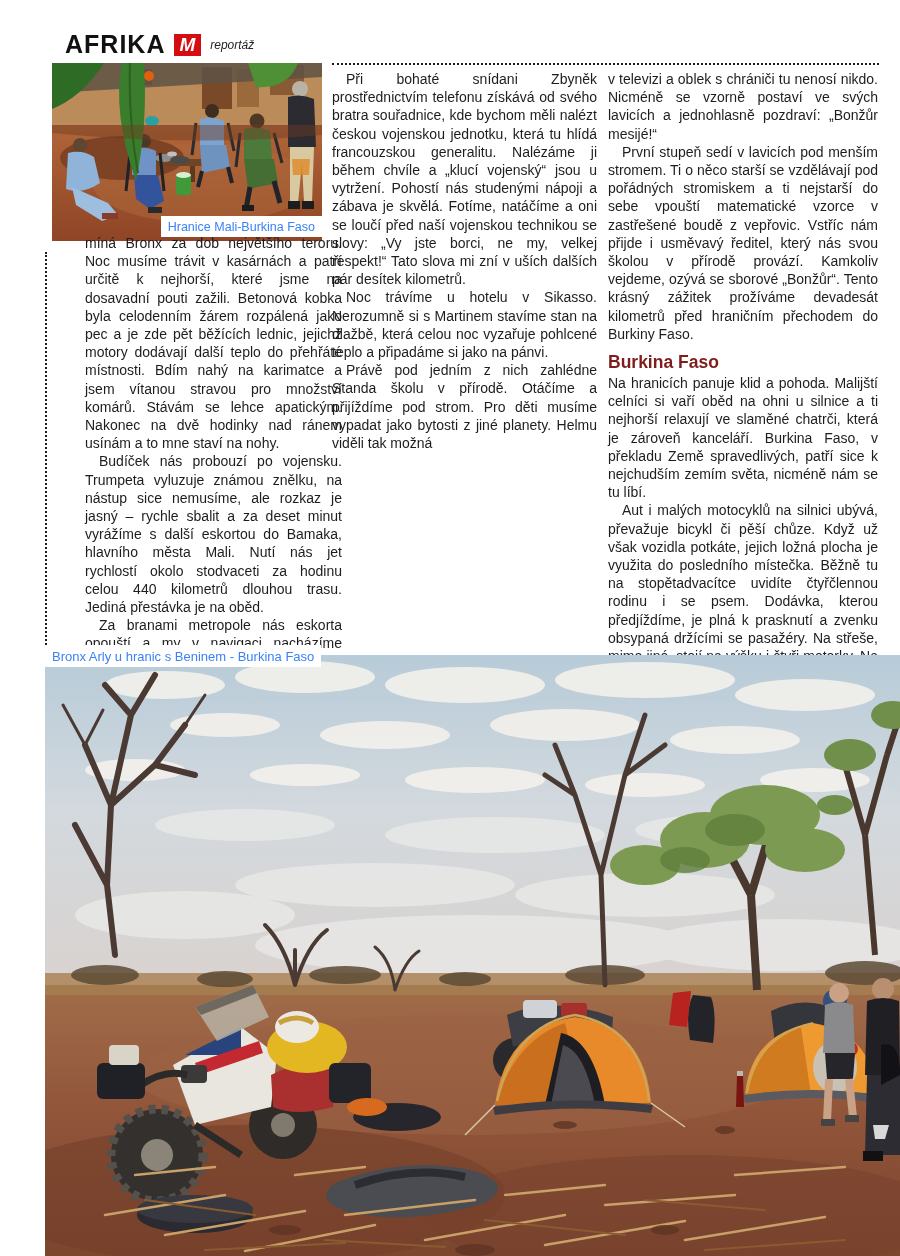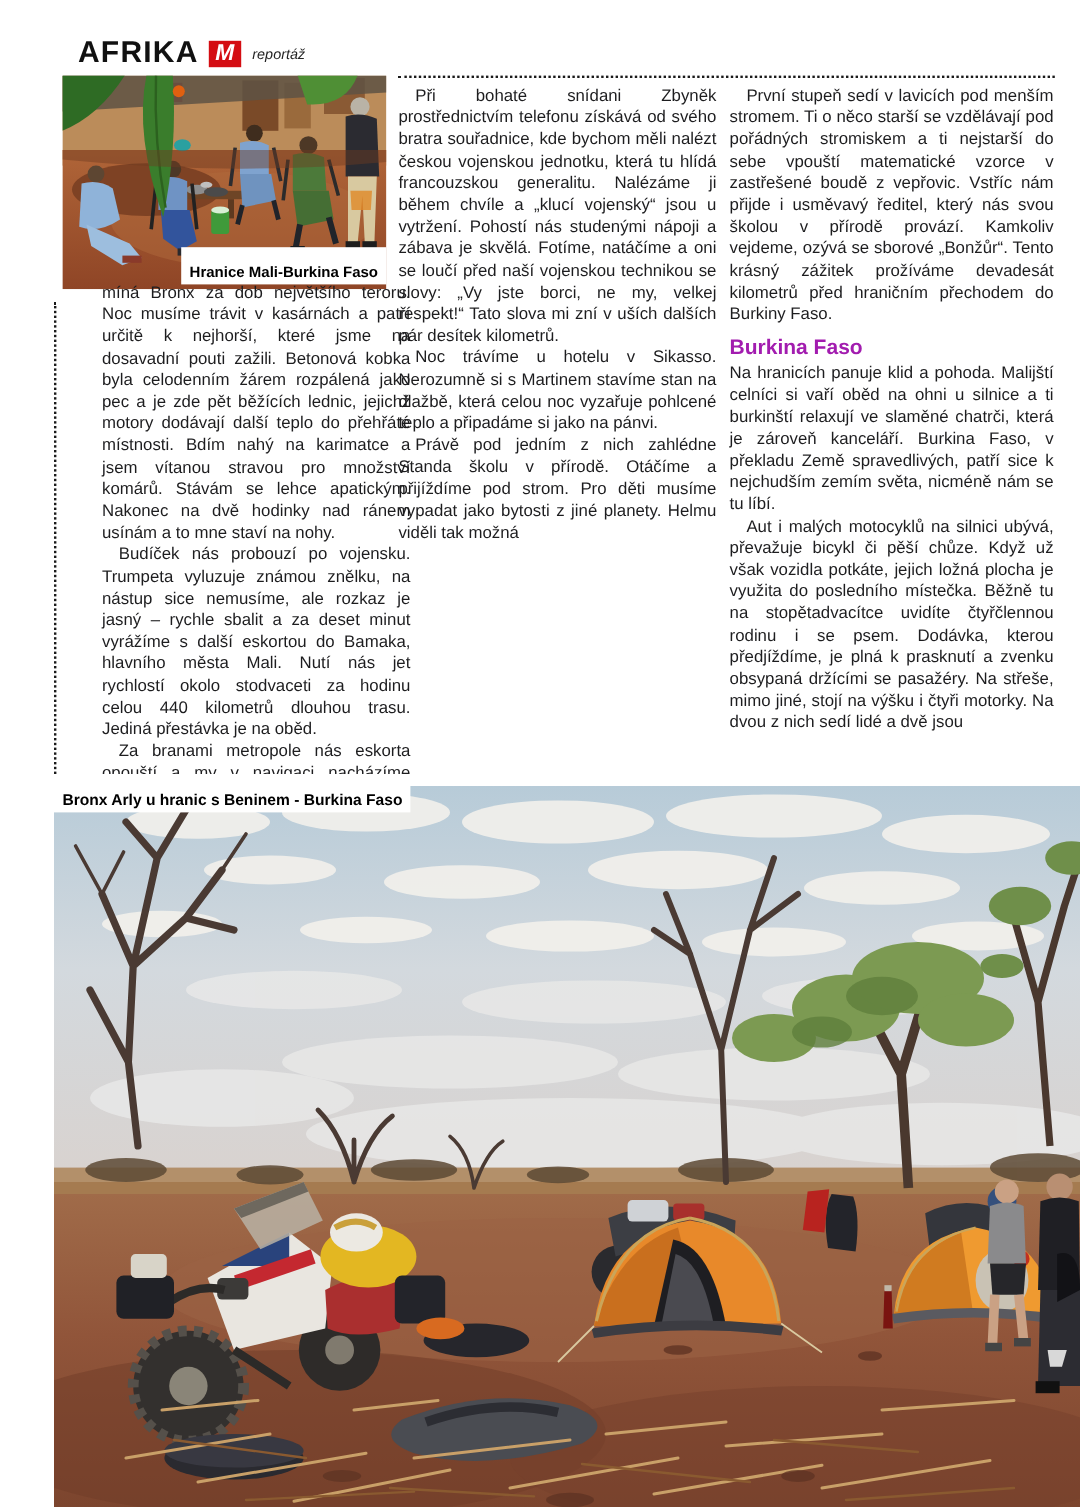--- a/index.html
+++ b/index.html
@@ -12,32 +12,32 @@
             font-size:19px;padding:1px 6px 2px 5px;line-height:1;}
   .section-label{font-style:italic;font-size:12px;color:#222;}
   
   .rule-top{position:absolute;left:332px;top:63px;width:547px;border-top:2px dotted #1a1a1a;}
   .rule-left{position:absolute;left:45px;top:252px;height:396px;border-left:2px dotted #1a1a1a;}
   
   .photo-top{position:absolute;left:52px;top:63px;width:270px;height:178px;}
   .photo-top svg{display:block;width:100%;height:100%;}
   .photo-bottom{position:absolute;left:45px;top:655px;width:855px;height:601px;}
   .photo-bottom svg{display:block;width:100%;height:100%;}
-  .caption{position:absolute;background:#fff;color:#000000;font-weight:bold;
-           font-size:12.5px;padding:14px 7px 3px 7px;white-space:nowrap;}
+  .caption{position:absolute;background:#fff;color:#3b82f6;font-weight:normal;
+           font-size:12.5px;padding:4px 7px 3px 7px;white-space:nowrap;}
   .caption-top{right:0;bottom:4px;}
   .caption-bottom{left:45px;top:645px;font-size:13px;}
   
   .col{position:absolute;font-size:14px;line-height:18.2px;text-align:justify;color:#1d1d1f;}
   .col-left{left:65px;top:234px;width:257px;margin-left:20px;}
   .col-mid{left:332px;top:70px;width:265px;}
   .col-right{left:608px;top:70px;width:270px;}
   .col p{margin:0;}
   .col p.indent{text-indent:14px;}
-  .col h2{margin:9px 0 2px 0;font-size:17.5px;line-height:20px;color:#a21caf;
+  .col h2{margin:9px 0 2px 0;font-size:17.5px;line-height:20px;color:#7f1d1d;
           font-weight:bold;text-align:left;}
 </style>
 </head>
 <body>
 
 <div class="page">
 
   <div class="header">
     <span class="mag-title">AFRIKA</span>
     <span class="logo-box">M</span>
@@ -125,23 +125,24 @@
       <p class="">míná Bronx za dob největšího teroru. Noc musíme trávit v kasárnách a patří určitě k nejhorší, které jsme na dosavadní pouti zažili. Betonová kobka byla celodenním žárem rozpálená jako pec a je zde pět běžících lednic, jejichž motory dodávají další teplo do přehřáté místnosti. Bdím nahý na karimatce a jsem vítanou stravou pro množství komárů. Stávám se lehce apatickým. Nakonec na dvě hodinky nad ránem usínám a to mne staví na nohy.</p>
       <p class="indent">Budíček nás probouzí po vojensku. Trumpeta vyluzuje známou znělku, na nástup sice nemusíme, ale rozkaz je jasný – rychle sbalit a za deset minut vyrážíme s další eskortou do Bamaka, hlavního města Mali. Nutí nás jet rychlostí okolo stodvaceti za hodinu celou 440 kilometrů dlouhou trasu. Jediná přestávka je na oběd.</p>
       <p class="indent">Za branami metropole nás eskorta opouští a my v navigaci nacházíme hotýlek Spící</p>
     </div>
   <div class="col col-mid">
       <p class="indent">Při bohaté snídani Zbyněk prostřednictvím telefonu získává od svého bratra souřadnice, kde bychom měli nalézt českou vojenskou jednotku, která tu hlídá francouzskou generalitu. Nalézáme ji během chvíle a „klucí vojenský“ jsou u vytržení. Pohostí nás studenými nápoji a zábava je skvělá. Fotíme, natáčíme a oni se loučí před naší vojenskou technikou se slovy: „Vy jste borci, ne my, velkej respekt!“ Tato slova mi zní v uších dalších pár desítek kilometrů.</p>
       <p class="indent">Noc trávíme u hotelu v Sikasso. Nerozumně si s Martinem stavíme stan na dlažbě, která celou noc vyzařuje pohlcené teplo a připadáme si jako na pánvi.</p>
       <p class="indent">Právě pod jedním z nich zahlédne Standa školu v přírodě. Otáčíme a přijíždíme pod strom. Pro děti musíme vypadat jako bytosti z jiné planety. Helmu viděli tak možná</p>
     </div>
   <div class="col col-right">
+      <p class="">v televizi a oblek s chrániči tu nenosí nikdo. Nicméně se vzorně postaví ve svých lavicích a jednohlasně pozdraví: „Bonžůr mesijé!“</p>
       <p class="indent">První stupeň sedí v lavicích pod menším stromem. Ti o něco starší se vzdělávají pod pořádných stromiskem a ti nejstarší do sebe vpouští matematické vzorce v zastřešené boudě z vepřovic. Vstříc nám přijde i usměvavý ředitel, který nás svou školou v přírodě provází. Kamkoliv vejdeme, ozývá se sborové „Bonžůr“. Tento krásný zážitek prožíváme devadesát kilometrů před hraničním přechodem do Burkiny Faso.</p>
       <h2>Burkina Faso</h2>
-      <p class="">Na hranicích panuje klid a pohoda. Malijští celníci si vaří oběd na ohni u silnice a ti burkinští relaxují ve slaměné chatrči, která je zároveň kanceláří. Burkina Faso, v překladu Země spravedlivých, patří sice k nejchudším zemím světa, nicméně nám se tu líbí.</p>
+      <p class="">Na hranicích panuje klid a pohoda. Malijští celníci si vaří oběd na ohni u silnice a ti nejhorší relaxují ve slaměné chatrči, která je zároveň kanceláří. Burkina Faso, v překladu Země spravedlivých, patří sice k nejchudším zemím světa, nicméně nám se tu líbí.</p>
       <p class="indent">Aut i malých motocyklů na silnici ubývá, převažuje bicykl či pěší chůze. Když už však vozidla potkáte, jejich ložná plocha je využita do posledního místečka. Běžně tu na stopětadvacítce uvidíte čtyřčlennou rodinu i se psem. Dodávka, kterou předjíždíme, je plná k prasknutí a zvenku obsypaná držícími se pasažéry. Na střeše, mimo jiné, stojí na výšku i čtyři motorky. Na dvou z nich sedí lidé a dvě jsou</p>
     </div>
 
   <div class="photo-bottom">
     <svg viewBox="0 0 855 601" preserveAspectRatio="none">
       <defs>
         <linearGradient id="gSky" x1="0" y1="0" x2="0" y2="1">
           <stop offset="0" stop-color="#b7cbd8"></stop>
           <stop offset="0.45" stop-color="#d3d9de"></stop>
           <stop offset="1" stop-color="#d9d2ce"></stop>

